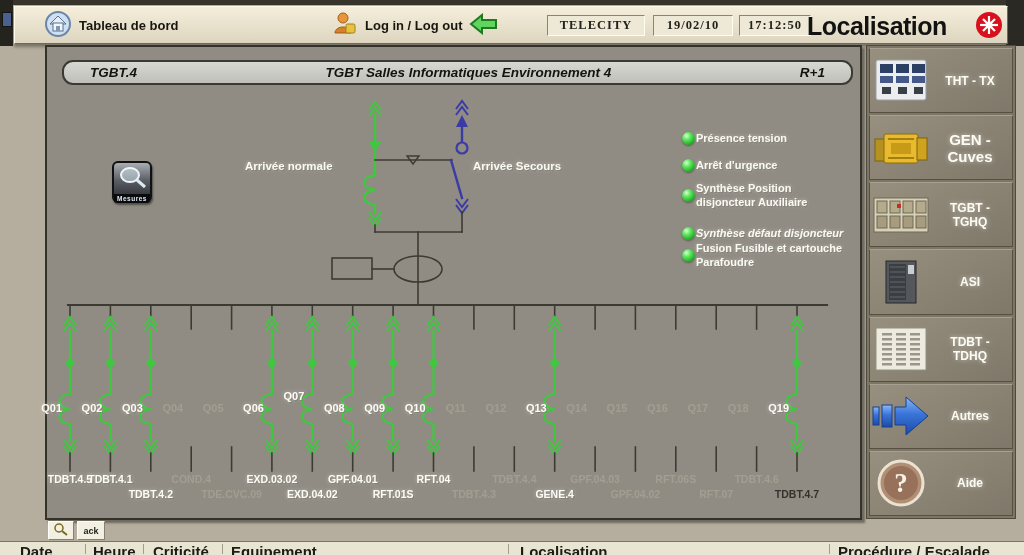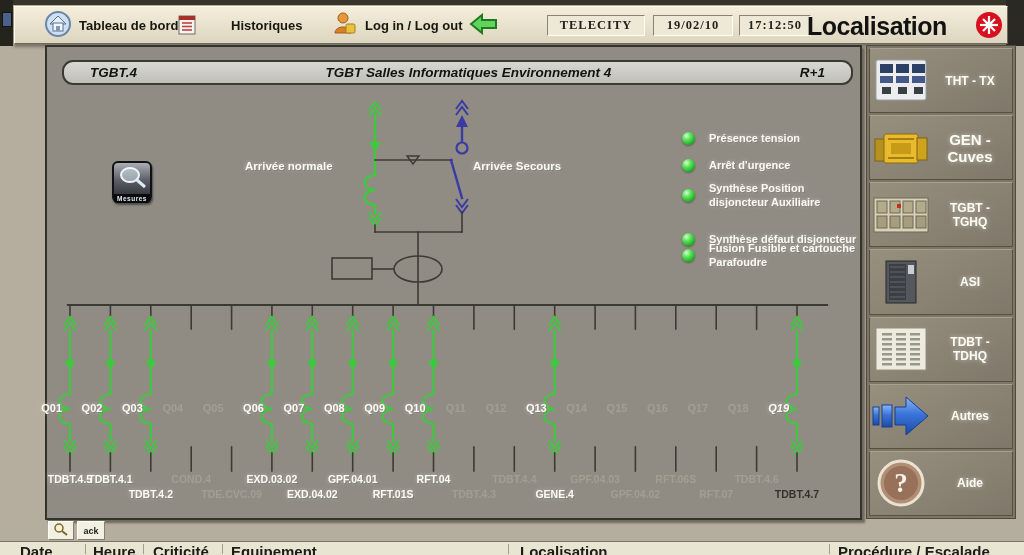--- a/index.html
+++ b/index.html
@@ -32,21 +32,21 @@
   .hdr .l{margin-left:26px}.hdr .c{flex:1;text-align:center}.hdr .r{margin-right:26px}
   .mesures{left:112px;top:161px;width:40px;height:42px;border-radius:6px;
     background:linear-gradient(#a9aeb3 0%,#5c6066 45%,#24262b 100%);
     border:2px solid #101114;box-shadow:1px 2px 2px rgba(0,0,0,.45);
     display:flex;flex-direction:column;align-items:center;justify-content:space-between;cursor:pointer;box-sizing:border-box}
   .mlabel{width:100%;background:#0b0b0e;color:#dfe8f2;font-size:6.5px;font-weight:bold;
     text-align:center;letter-spacing:.5px;border-radius:0 0 3px 3px;padding:1px 0}
   .glow{text-shadow:0 0 4px rgba(255,255,255,.45),1px 1px 1px rgba(40,40,28,.25)}
   .wlabel{position:absolute;color:#fbfaf2;font-weight:bold}
   .arr-label{font-size:11.5px}
-  .led-row{position:absolute;left:682px;display:flex;align-items:center;gap:14px}
+  .led-row{position:absolute;left:682px;display:flex;align-items:center;gap:1px}
   .led{width:13px;height:13px;border-radius:50%;flex:0 0 13px;
     background:radial-gradient(circle at 35% 30%,#d6ffd2 0%,#64e763 30%,#22b026 70%,#0a6a0e 100%);
     box-shadow:0 1px 2px rgba(0,0,0,.35)}
   .led-text{font-size:11px;font-weight:bold;color:#fbfaf2;line-height:14px;white-space:nowrap}
   .q-label{position:absolute;width:44px;text-align:right;font-size:11px;font-weight:bold;cursor:pointer}
   .q-on{color:#fdfcf4}.q-off{color:#a39e92}
   .load-label{position:absolute;width:96px;text-align:center;font-size:10.5px;font-weight:bold}
   .load-on{color:#fdfcf4}.load-off{color:#a39e92}.load-dark{color:#34322a}
   
   .sidebar{left:866px;top:45px;width:150px;height:474px;background:#7d7667;
@@ -80,30 +80,20 @@
 
   <div class="abs toolbar">
     <div class="tb-item" style="left:30px">
       <span><svg width="26" height="26">
             <circle cx="13" cy="13" r="12" fill="#cfe0f0" stroke="#6a86a8" stroke-width="2"></circle>
             <polygon points="13,5 21,13 5,13" fill="#e8eef8" stroke="#55708e"></polygon>
             <rect x="8" y="12" width="10" height="8" fill="#f2f6fa" stroke="#55708e"></rect>
             <rect x="11" y="15" width="4" height="5" fill="#7f98b5"></rect>
           </svg></span>
       <span>Tableau de bord</span>
-    </div>
-    <div class="tb-item" style="left:162px;gap:34px">
-      <span><svg width="20" height="24">
-            <rect x="2" y="4" width="16" height="18" fill="#f6f4ee" stroke="#6e6a60"></rect>
-            <rect x="2" y="4" width="16" height="4" fill="#a83028"></rect>
-            <line x1="5" y1="11" x2="15" y2="11" stroke="#c04040" stroke-width="1.6"></line>
-            <line x1="5" y1="14.5" x2="15" y2="14.5" stroke="#c04040" stroke-width="1.6"></line>
-            <line x1="5" y1="18" x2="15" y2="18" stroke="#c04040" stroke-width="1.6"></line>
-          </svg></span>
-      <span>Historiques</span>
     </div>
     <div class="tb-item" style="left:318px">
       <span><svg width="24" height="25">
             <circle cx="10" cy="7" r="5" fill="#e8963c" stroke="#a55f14"></circle>
             <path d="M2 22 c0 -8 16 -8 16 0 z" fill="#d6802a" stroke="#a55f14"></path>
             <rect x="13" y="13" width="9" height="9" rx="1.5" fill="#e8c23c" stroke="#a08020"></rect>
           </svg></span>
       <span>Log in / Log out</span>
     </div>
     <div class="tb-item" style="left:454px">
@@ -300,21 +290,21 @@
         <span class="led-text glow">Présence tension</span>
       </div>
       <div class="led-row" style="top: 158px;">
         <span class="led"></span>
         <span class="led-text glow">Arrêt d'urgence</span>
       </div>
       <div class="led-row" style="top: 181px;">
         <span class="led"></span>
         <span class="led-text glow">Synthèse Position<br>disjoncteur Auxiliaire</span>
       </div>
-      <div class="led-row" style="top: 232px;">
+      <div class="led-row" style="top: 226px; font-style: italic;">
         <span class="led"></span>
         <span class="led-text glow">Synthèse défaut disjoncteur</span>
       </div>
       <div class="led-row" style="top: 241px;">
         <span class="led"></span>
         <span class="led-text glow">Fusion Fusible et cartouche<br>Parafoudre</span>
       </div>
     </div>
 
   <div id="feeder-labels">
@@ -323,21 +313,21 @@
       <div class="q-label q-on glow" style="left: 58.4px; top: 402px;">Q02</div>
       <div class="load-label load-on glow" style="left: 62.4px; top: 473px;">TDBT.4.1</div>
       <div class="q-label q-on glow" style="left: 98.8px; top: 402px;">Q03</div>
       <div class="load-label load-on glow" style="left: 102.8px; top: 488px;">TDBT.4.2</div>
       <div class="q-label q-off" style="left: 139.2px; top: 402px;">Q04</div>
       <div class="load-label load-off" style="left: 143.2px; top: 473px;">COND.4</div>
       <div class="q-label q-off" style="left: 179.6px; top: 402px;">Q05</div>
       <div class="load-label load-off" style="left: 183.6px; top: 488px;">TDE.CVC.09</div>
       <div class="q-label q-on glow" style="left: 219.9px; top: 402px;">Q06</div>
       <div class="load-label load-on glow" style="left: 223.9px; top: 473px;">EXD.03.02</div>
-      <div class="q-label q-on glow" style="left: 260.3px; top: 402px;">Q07</div>
+      <div class="q-label q-on glow" style="left: 260.3px; top: 390px;">Q07</div>
       <div class="load-label load-on glow" style="left: 264.3px; top: 488px;">EXD.04.02</div>
       <div class="q-label q-on glow" style="left: 300.7px; top: 402px;">Q08</div>
       <div class="load-label load-on glow" style="left: 304.7px; top: 473px;">GPF.04.01</div>
       <div class="q-label q-on glow" style="left: 341.1px; top: 402px;">Q09</div>
       <div class="load-label load-on glow" style="left: 345.1px; top: 488px;">RFT.01S</div>
       <div class="q-label q-on glow" style="left: 381.5px; top: 402px;">Q10</div>
       <div class="load-label load-on glow" style="left: 385.5px; top: 473px;">RFT.04</div>
       <div class="q-label q-off" style="left: 421.9px; top: 402px;">Q11</div>
       <div class="load-label load-off" style="left: 425.9px; top: 488px;">TDBT.4.3</div>
       <div class="q-label q-off" style="left: 462.3px; top: 402px;">Q12</div>
@@ -347,21 +337,21 @@
       <div class="q-label q-off" style="left: 543.1px; top: 402px;">Q14</div>
       <div class="load-label load-off" style="left: 547.1px; top: 473px;">GPF.04.03</div>
       <div class="q-label q-off" style="left: 583.4px; top: 402px;">Q15</div>
       <div class="load-label load-off" style="left: 587.4px; top: 488px;">GPF.04.02</div>
       <div class="q-label q-off" style="left: 623.8px; top: 402px;">Q16</div>
       <div class="load-label load-off" style="left: 627.8px; top: 473px;">RFT.06S</div>
       <div class="q-label q-off" style="left: 664.2px; top: 402px;">Q17</div>
       <div class="load-label load-off" style="left: 668.2px; top: 488px;">RFT.07</div>
       <div class="q-label q-off" style="left: 704.6px; top: 402px;">Q18</div>
       <div class="load-label load-off" style="left: 708.6px; top: 473px;">TDBT.4.6</div>
-      <div class="q-label q-on glow" style="left: 745px; top: 402px; font-style: italic;">Q19</div>
+      <div class="q-label q-on glow" style="left: 745px; top: 402px;">Q19</div>
       <div class="load-label load-dark" style="left: 749px; top: 488px;">TDBT.4.7</div>
     </div>
 
   <div class="abs sidebar" id="sidebar">
       <div class="side-btn">
         <span class="side-icon">
           <svg width="54" height="44" viewBox="0 0 54 44">
             <rect x="2" y="1" width="50" height="40" rx="2" fill="#ecedee" stroke="#98a0a8"></rect>
             <rect x="6" y="5" width="13" height="9" fill="#2c4066"></rect>
             <rect x="6" y="17" width="13" height="7" fill="#44598a"></rect>

